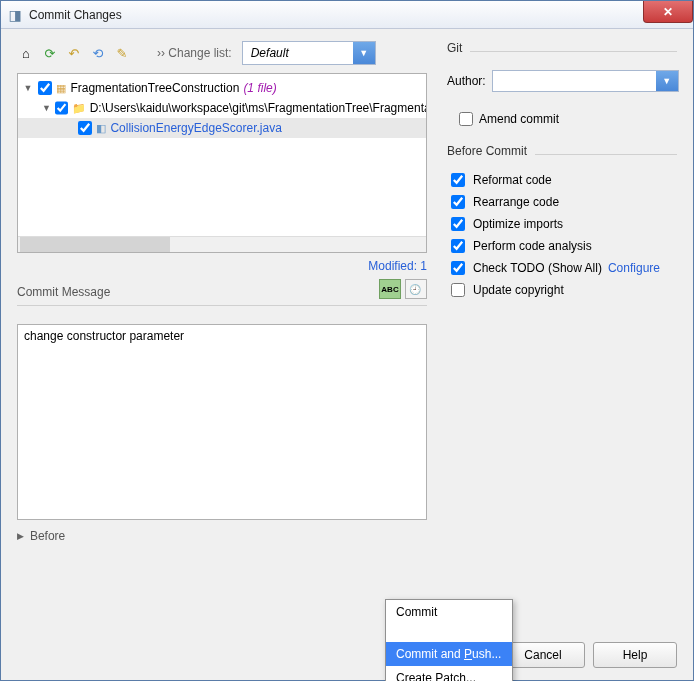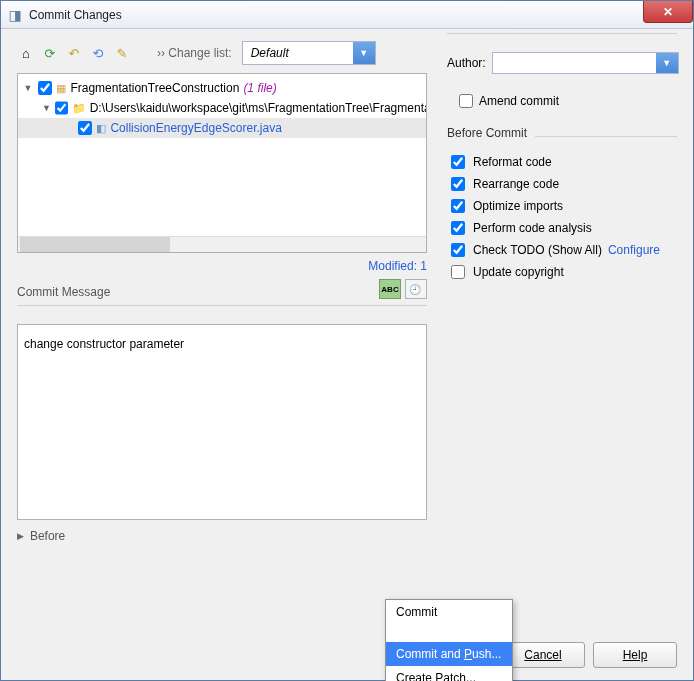--- a/index.html
+++ b/index.html
@@ -32,36 +32,36 @@
 .tree-label.link { color: #2860d8; }
 .tree-hint { color: #a21caf; font-style: italic; margin-left: 4px; }
 .hscroll { position: absolute; bottom: 0; left: 0; right: 0; height: 16px; background: #f0f0f0; border-top: 1px solid #ddd; }
 .hscroll-thumb { height: 100%; width: 150px; background: #d4d4d4; margin-left: 2px; }
 .modified { text-align: right; color: #2860d8; margin: 6px 0; font-size: 12px; }
 .msg-header { display: flex; align-items: flex-end; justify-content: space-between; margin-bottom: 14px; }
 .msg-label { color: #555; font-size: 12px; }
 .msg-icons { display: flex; gap: 4px; }
 .msg-icon { width: 22px; height: 20px; border: 1px solid #b0b0b0; background: #f4f4f4; display: flex; align-items: center; justify-content: center; cursor: pointer; font-size: 10px; }
 .msg-icon.abc { background: #a0d090; border-color: #70a060; font-size: 8px; font-weight: bold; }
-.msg-area { width: 100%; height: 196px; border: 1px solid #b0b0b0; background: #fff; padding: 12px 6px; font-family: inherit; font-size: 12px; resize: none; outline: none; }
+.msg-area { width: 100%; height: 196px; border: 1px solid #b0b0b0; background: #fff; padding: 4px 6px; font-family: inherit; font-size: 12px; resize: none; outline: none; }
 .details-row { display: flex; align-items: center; margin-top: 6px; color: #555; cursor: pointer; }
 .details-arrow { font-size: 9px; margin-right: 6px; color: #666; }
 .author-row { display: flex; align-items: center; margin-bottom: 20px; }
 .author-label { width: 55px; text-align: right; padding-right: 6px; }
 .author-combo { flex: 1; display: flex; border: 1px solid #a8b8d0; height: 22px; background: #fff; }
 .author-combo input { flex: 1; border: none; outline: none; padding: 0 4px; font-family: inherit; font-size: 12px; }
 .amend-row { display: flex; align-items: center; margin-left: 12px; margin-bottom: 18px; }
 .amend-row input { margin-right: 6px; }
 .opts { display: flex; flex-direction: column; gap: 8px; margin-left: 4px; }
 .opt { display: flex; align-items: center; }
 .opt input { margin-right: 8px; }
 .opt-link { color: #2860d8; margin-left: 6px; cursor: pointer; }
 .sep-line { border-top: 1px solid #d0d0d0; margin-bottom: 10px; position: relative; top: -8px; }
 .sep-label { background: #f0f0f0; padding-right: 8px; position: relative; z-index: 1; }
-.button-row { display: flex; justify-content: flex-end; gap: 8px; margin-top: auto; padding-top: 16px; position: relative; text-decoration: underline; }
+.button-row { display: flex; justify-content: flex-end; gap: 8px; margin-top: auto; padding-top: 16px; position: relative; }
 .btn { min-width: 84px; height: 26px; border: 1px solid #a0a0a0; background: linear-gradient(to bottom, #fdfdfd, #e8e8e8); border-radius: 3px; cursor: pointer; font-family: inherit; font-size: 12px; }
 .btn.primary { background: linear-gradient(to bottom, #5898e0, #3878c8); color: #fff; border-color: #2860a8; min-width: 100px; display: flex; align-items: center; justify-content: center; position: relative; }
 .btn.primary .split-arrow { margin-left: 6px; font-size: 8px; opacity: 0.9; }
 .dropdown-menu { position: absolute; top: 598px; left: 384px; width: 128px; background: #fff; border: 1px solid #909090; box-shadow: 2px 2px 6px rgba(0,0,0,0.25); z-index: 10; }
 .menu-item { padding: 5px 10px; cursor: pointer; }
 .menu-item.hl { background: #3b82f6; color: #fff; margin-top: 18px; }
 .menu-item .ul { text-decoration: underline; }
 input[type=checkbox] { width: 14px; height: 14px; }
 </style>
 </head>
@@ -131,20 +131,21 @@
         <textarea class="msg-area" style="">change constructor parameter</textarea>
 
         <div class="details-row">
           <span class="details-arrow">▶</span>
           <span>Before</span>
         </div>
 
       </div>
 
       <div class="right-col">
+        <div style="margin-bottom:4px"><span class="sep-label" style="font-weight:normal;color:#333">Git</span></div>
         <div class="sep-line"></div>
 
         <div class="author-row">
           <span class="author-label">Author:</span>
           <div class="author-combo">
             <input type="text" value="" style="">
             <span class="combo-arrow">▼</span>
           </div>
         </div>
         <div class="amend-row">

